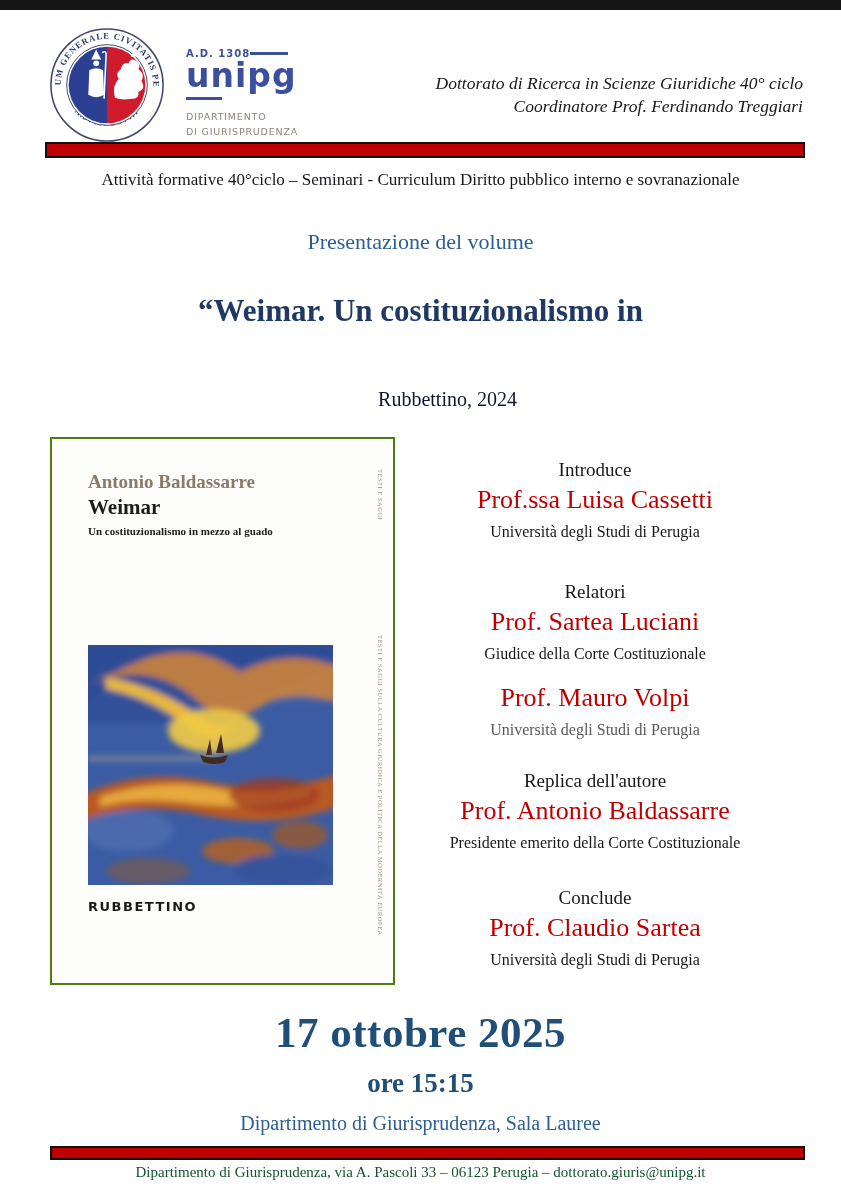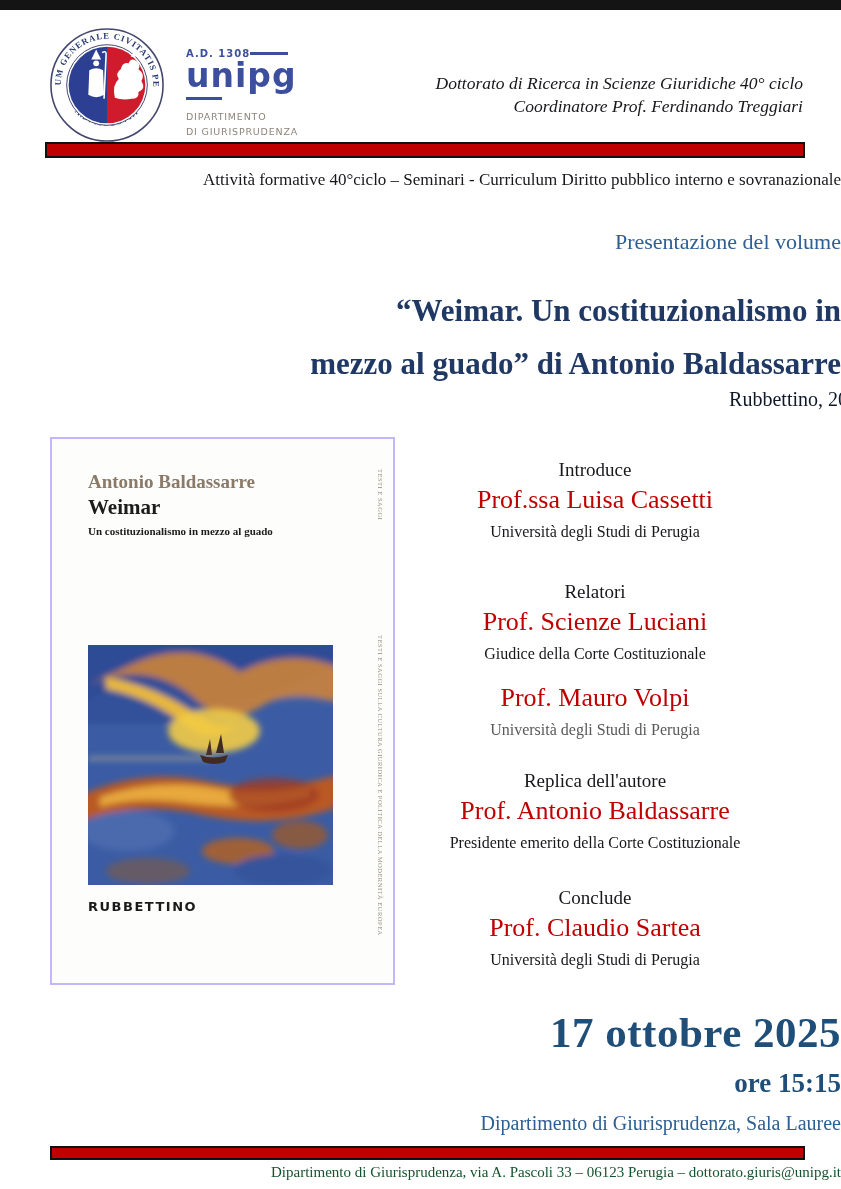--- a/index.html
+++ b/index.html
@@ -18,29 +18,29 @@
   .unipg-underline{width:36px;height:3.5px;background:#3c4f9e;margin-top:3px;}
   .unipg-dept{margin-top:10px;font-family:"DejaVu Sans",sans-serif;font-size:9.5px;
               color:#8d857b;letter-spacing:0.8px;line-height:1.55;}
   .hdr-right{position:absolute;right:38px;top:72px;text-align:right;font-style:italic;
              font-size:17.5px;line-height:1.32;color:#17171c;}
 
   .red-bar{position:absolute;background:#c00000;border:2px solid #111;box-sizing:border-box;}
   .bar-top{left:45px;top:142px;width:760px;height:16px;}
   .bar-bottom{left:50px;top:1146px;width:755px;height:14px;}
 
-  .centerline{position:absolute;left:0;width:841px;text-align:right;}
+  .centerline{position:absolute;left:0;width:841px;text-align:center;}
   .activities{top:170px;font-size:17px;color:#17171c;}
   .presentation{top:229px;font-size:22px;color:#2d5f94;}
   .main-title{top:284px;font-size:31px;font-weight:bold;color:#1f3864;line-height:1.72;}
   .publisher{top:388px;font-size:20px;color:#0f172a;padding-left:27px;}
 
   
   .book-cover{position:absolute;left:50px;top:437px;width:345px;height:548px;
-              border:2px solid #c4b5fd;box-sizing:border-box;background:#fdfdfc;}
+              border:2px solid #4d7c0f;box-sizing:border-box;background:#fdfdfc;}
   .bc-author{position:absolute;left:36px;top:32px;font-size:19px;font-weight:bold;color:#8c7a68;}
   .bc-title{position:absolute;left:36px;top:56px;font-size:21px;font-weight:bold;color:#1c1c1c;}
   .bc-subtitle{position:absolute;left:36px;top:86px;font-size:11px;font-weight:bold;color:#1c1c1c;}
   .bc-spine{position:absolute;right:9px;writing-mode:vertical-rl;font-size:6.5px;
             color:#96897a;letter-spacing:0.5px;}
   .bc-spine-top{top:30px;}
   .bc-spine-bottom{top:196px;}
   .bc-painting{position:absolute;left:36px;top:206px;width:245px;height:240px;}
   .bc-publisher{position:absolute;left:36px;top:460px;font-family:"DejaVu Sans",sans-serif;
                 font-size:13px;font-weight:bold;letter-spacing:1.5px;color:#1a1a1a;}
@@ -109,21 +109,20 @@
     <div>Dottorato di Ricerca in Scienze Giuridiche 40° ciclo</div>
     <div>Coordinatore Prof. Ferdinando Treggiari</div>
   </div>
 
   <div class="red-bar bar-top"></div>
 
   <div class="centerline activities">Attività formative 40°ciclo – Seminari - Curriculum Diritto pubblico interno e sovranazionale</div>
   <div class="centerline presentation">Presentazione del volume</div>
   <div class="centerline main-title">
     <div>“Weimar. Un costituzionalismo in</div>
-    <div>mezzo al guado” di Antonio Baldassarre</div>
   </div>
   <div class="centerline publisher">Rubbettino, 2024</div>
 
   <div class="book-cover">
     <div class="bc-author">Antonio Baldassarre</div>
     <div class="bc-title">Weimar</div>
     <div class="bc-subtitle">Un costituzionalismo in mezzo al guado</div>
     <div class="bc-spine bc-spine-top">TESTI E SAGGI</div>
     <div class="bc-spine bc-spine-bottom">TESTI E SAGGI SULLA CULTURA GIURIDICA E POLITICA DELLA MODERNITÀ EUROPEA</div>
     <div class="bc-painting">
@@ -160,21 +159,21 @@
     </div>
     <div class="bc-publisher">RUBBETTINO</div>
   </div>
 
   <div class="speakers">
     <div class="sp sp-role" style="top:22px">Introduce</div>
     <div class="sp sp-name" style="top:48px">Prof.ssa Luisa Cassetti</div>
     <div class="sp sp-affil" style="top:86px">Università degli Studi di Perugia</div>
 
     <div class="sp sp-role" style="top:144px">Relatori</div>
-    <div class="sp sp-name" style="top:170px">Prof. Scienze Luciani</div>
+    <div class="sp sp-name" style="top:170px">Prof. Sartea Luciani</div>
     <div class="sp sp-affil" style="top:208px">Giudice della Corte Costituzionale</div>
 
     <div class="sp sp-name" style="top:246px">Prof. Mauro Volpi</div>
     <div class="sp sp-affil sp-affil-gray" style="top:284px">Università degli Studi di Perugia</div>
 
     <div class="sp sp-role" style="top:333px">Replica dell'autore</div>
     <div class="sp sp-name" style="top:359px">Prof. Antonio Baldassarre</div>
     <div class="sp sp-affil" style="top:397px">Presidente emerito della Corte Costituzionale</div>
 
     <div class="sp sp-role" style="top:450px">Conclude</div>

